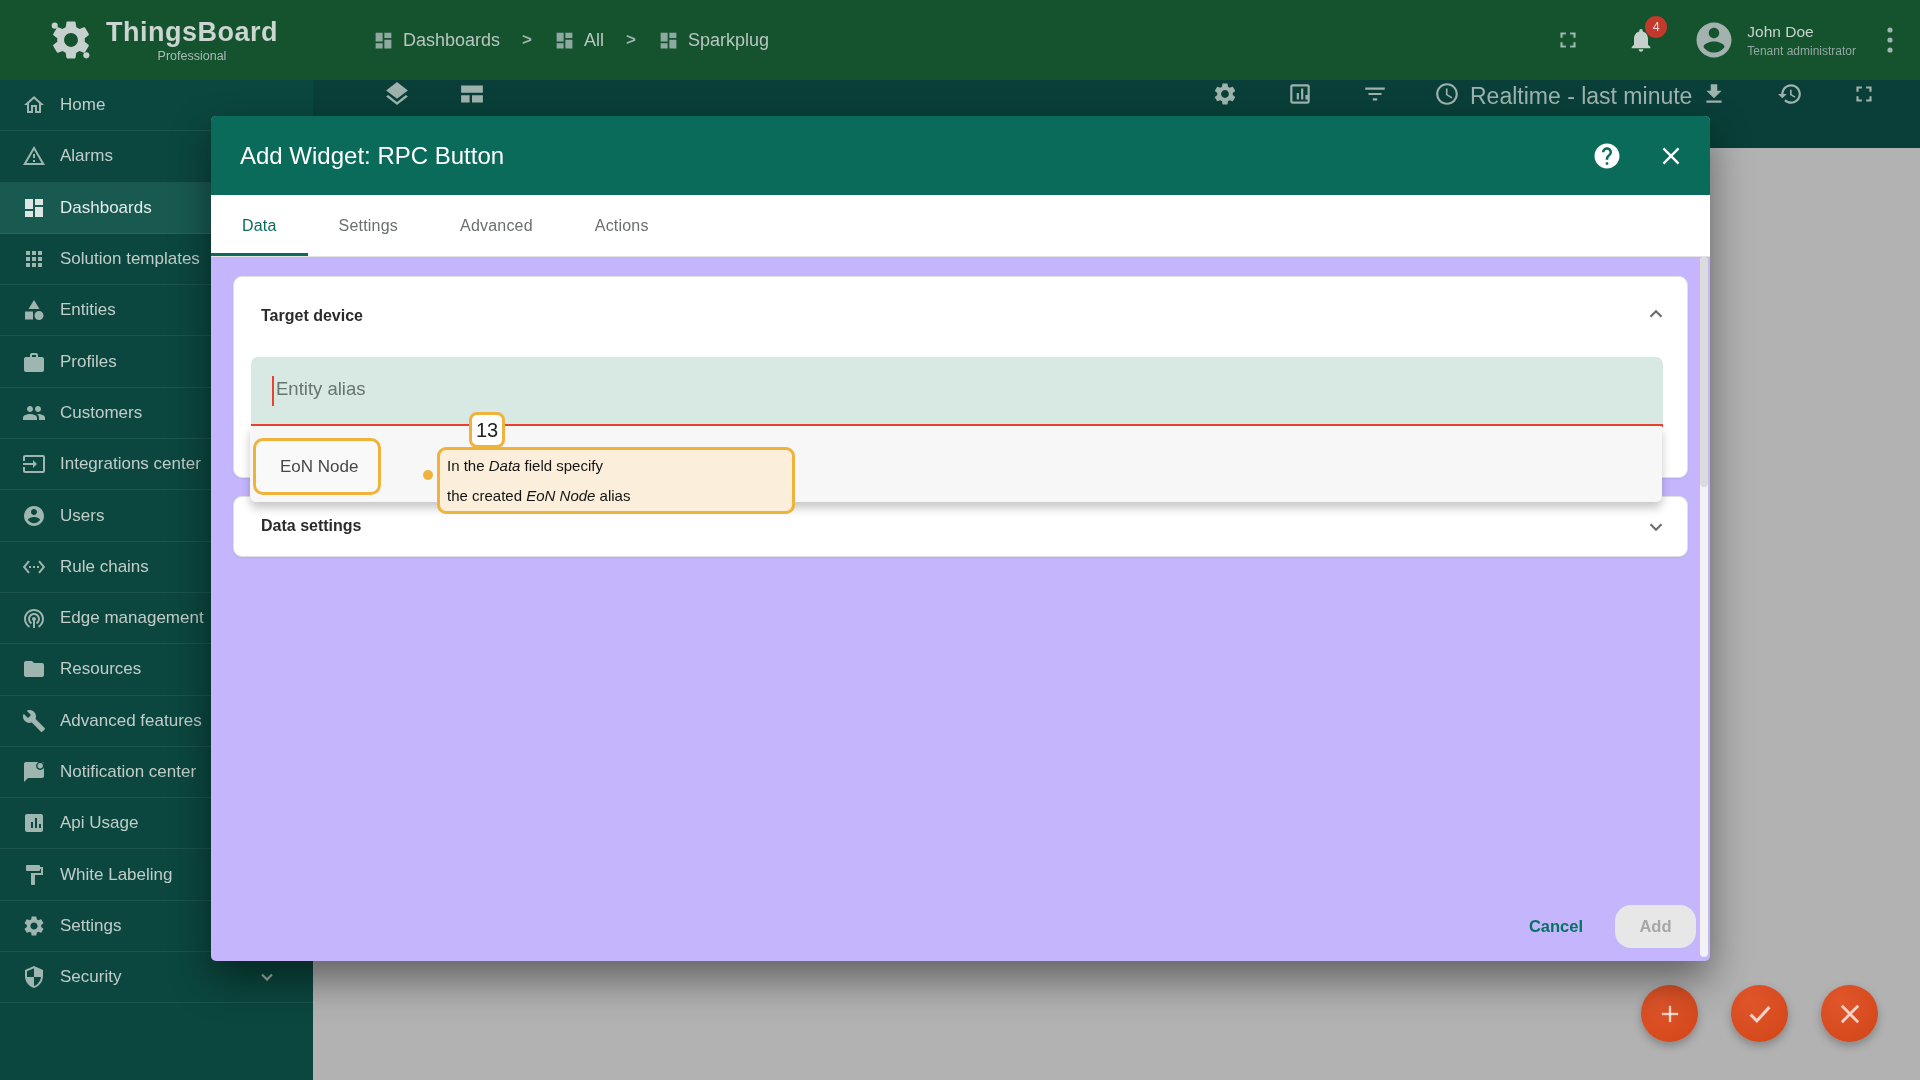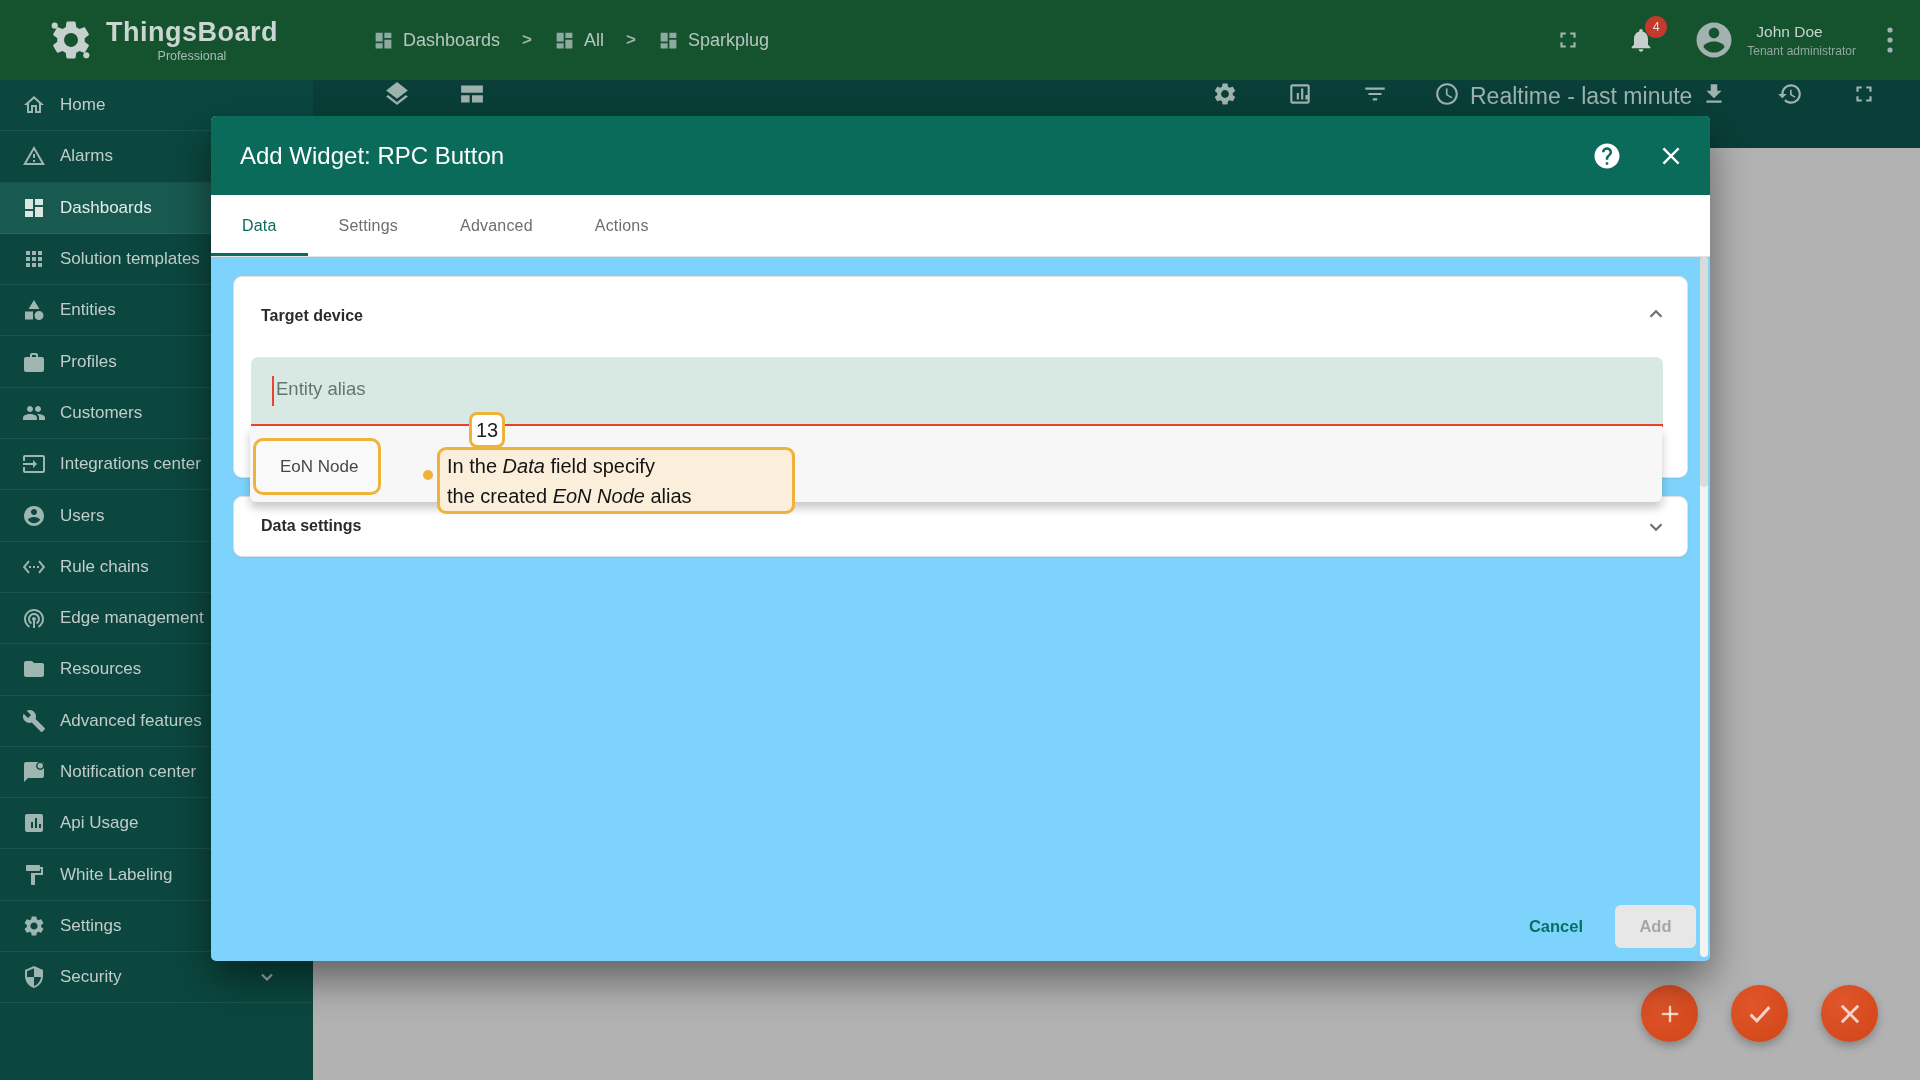--- a/index.html
+++ b/index.html
@@ -18,21 +18,21 @@
   .crumb { display:flex; align-items:center; gap:9px; }
   .crumb-sep { margin:0 22px; color:#9FB5AF; font-size:17px; font-weight:700; }
   .topbar-right { position:absolute; right:0; top:0; height:80px; display:flex; align-items:center; }
   .icon-btn { background:none; border:none; cursor:pointer; display:flex; align-items:center; justify-content:center; }
   .bell-wrap { position:relative; margin-left:46px; }
   .badge { position:absolute; top:-10px; right:-12px; min-width:22px; height:22px; border-radius:11px;
            background:#C3392B; color:#E9DDDB; font-size:12.5px; display:flex; align-items:center;
            justify-content:center; padding:0 4px; }
   .avatar { width:42px; height:42px; margin-left:38px; }
   .user-block { margin-left:12px; margin-right:30px; }
-  .user-name { color:#C9D3D0; font-size:15.5px;margin-left:9px; }
+  .user-name { color:#C9D3D0; font-size:15.5px; }
   .user-role { color:#93A8A3; font-size:12px; margin-top:3px; }
   .kebab { margin-right:26px; }
 
   
   .dash-toolbar { position:absolute; left:313px; top:80px; width:1607px; height:68px;
                   background:#093F38; z-index:1; }
   .tool-ic { position:absolute; top:96px; transform:translate(-50%,-50%); z-index:1; }
   .tw { position:absolute; top:96px; transform:translateY(-50%); left:1470px; color:#9FB3AE;
         font-size:23px; z-index:1; white-space:nowrap; }
 
@@ -49,21 +49,21 @@
   
   .content-bg { position:absolute; left:313px; top:148px; width:1607px; height:932px;
                 background:#B2B2B2; z-index:1; }
   .fab { position:absolute; width:57px; height:57px; border-radius:50%;
          background:radial-gradient(circle at 35% 30%, #E0552A, #D14518);
          display:flex; align-items:center; justify-content:center; z-index:2;
          border:none; cursor:pointer; box-shadow:0 4px 8px rgba(0,0,0,.25); }
 
   
   .dialog { position:absolute; left:211px; top:116px; width:1499px; height:845px;
-            background:#7dd3fc; border-radius:5px; z-index:10;
+            background:#c4b5fd; border-radius:5px; z-index:10;
             box-shadow:0 18px 40px rgba(0,0,0,.45); }
   .dlg-header { position:absolute; left:0; top:0; width:100%; height:79px; background:#0B6B5B;
                 border-radius:5px 5px 0 0; display:flex; align-items:center; }
   .dlg-title { color:#FFFFFF; font-size:24px; font-weight:500; margin-left:29px; }
   .dlg-header-actions { position:absolute; right:26px; display:flex; align-items:center; gap:36px; }
   .dlg-tabs { position:absolute; left:0; top:79px; width:100%; height:62px;
               border-bottom:1px solid #E3E3E3; display:flex; background:#fff; }
   .dlg-tab { display:flex; align-items:center; justify-content:center; padding:0 31px;
              font-size:16px; font-weight:500; color:#6B6F6E; cursor:pointer; position:relative;
              letter-spacing:.2px; }
@@ -88,31 +88,31 @@
   .option-anno { position:absolute; left:3px; top:12px; width:128px; height:57px;
                  border:3px solid #EFB23B; border-radius:10px; background:#F9F9F9;
                  display:flex; align-items:center; padding-left:24px; cursor:pointer;
                  font-size:17px; color:#474747; }
   .conn-dot { position:absolute; left:173px; top:44px; width:10px; height:10px;
               border-radius:50%; background:#EFB23B; }
   .conn-dash { position:absolute; left:187px; top:48px; width:42px; border-top:3px dashed #EFB23B; }
 
   .callout { position:absolute; left:226px; top:331px; width:358px; height:67px;
              background:#FBEFDB; border:3px solid #EFB23B; border-radius:9px; z-index:4;
-             padding:1px 0 0 7px; font-size:20px; color:#141414; line-height:30px; }
+             padding:1px 0 0 7px; font-size:15px; color:#141414; line-height:30px; }
   .step-badge { position:absolute; left:258px; top:296px; width:36px; height:36px;
                 background:#FFFFFF; border:3px solid #EFB23B; border-radius:8px; z-index:5;
                 display:flex; align-items:center; justify-content:center;
                 font-size:20px; color:#222; }
 
   .dlg-footer { position:absolute; right:14px; bottom:13px; display:flex; align-items:center; }
   .btn-cancel { background:none; border:none; color:#077163; font-size:16.5px; font-weight:600;
                 cursor:pointer; padding:10px 14px; }
   .btn-add { margin-left:18px; width:81px; height:43px; background:#E7E7E7; border:none;
-             border-radius:6px; color:#A6A6A6; font-size:16.5px; font-weight:600; }
+             border-radius:16px; color:#A6A6A6; font-size:16.5px; font-weight:600; }
 
   .dlg-scrollbar { position:absolute; right:2px; top:141px; width:8px; height:700px;
                    background:#F2F2F2; border-radius:4px; }
   .dlg-scroll-thumb { position:absolute; left:0; top:0; width:8px; height:230px;
                       background:#DBDBDB; border-radius:4px; }
 </style>
 </head>
 <body>
 
 <div class="app">

